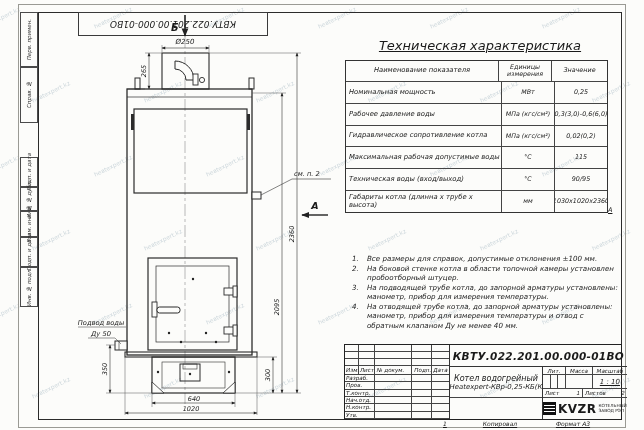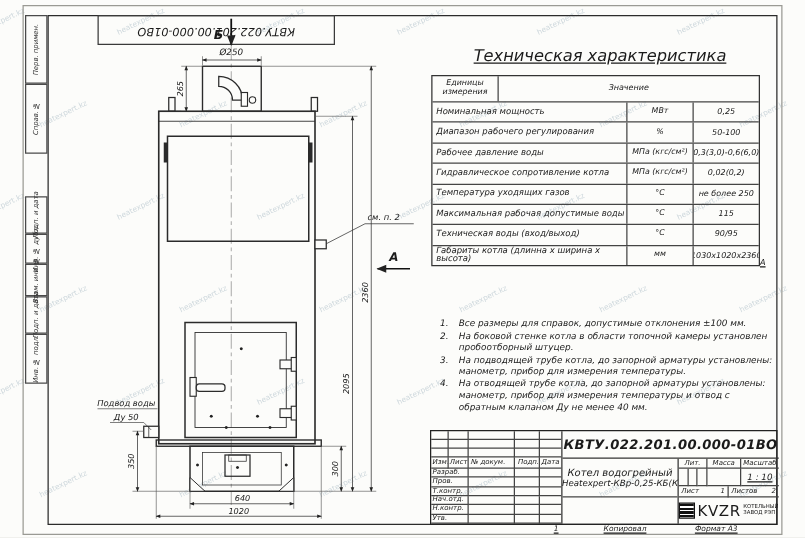--- a/index.html
+++ b/index.html
@@ -36,21 +36,21 @@
   .tb *{box-sizing:border-box;}
   .tb .cell{border-right:0.8px solid #444;border-bottom:0.8px solid #444;font-size:5.6px;font-style:italic;
             display:flex;align-items:center;overflow:hidden;}
   .tb-left{width:105px;border-right:1.2px solid #333;display:flex;flex-direction:column;flex:none;}
   .tb-row{display:flex;flex:none;}
   .tb-right{flex:1;display:flex;flex-direction:column;}
   .docnum{height:22px;border-bottom:1.2px solid #333;display:flex;align-items:center;justify-content:center;
           font-size:10.5px;font-style:italic;font-weight:600;letter-spacing:.3px;}
   .wm{position:absolute;font-size:6px;color:rgba(110,140,160,.32);transform:rotate(-26deg);white-space:nowrap;pointer-events:none;}
   .logo-mark{width:13px;height:13px;background:repeating-linear-gradient(180deg,#111 0 2px,#fff 2px 3px);border:1px solid #111;margin-right:2px;}
-  .logo-word{font-weight:normal;font-size:12px;letter-spacing:.5px;font-style:normal;}
+  .logo-word{font-weight:bold;font-size:12px;letter-spacing:.5px;font-style:normal;}
   .logo-sub{font-size:4.3px;line-height:1.15;margin-left:2px;font-style:normal;color:#222;}
   svg text{font-family:"DejaVu Sans",sans-serif;font-style:italic;fill:#1a1a1a;}
 </style>
 </head>
 <body>
 
 <div id="page">
 
   <div class="abs" id="wm-layer" style="left:0;top:0;width:644px;height:430px;">
       <span class="wm" style="left: -20px; top: 14px;">heatexpert.kz</span>
@@ -224,61 +224,52 @@
 
     <line x1="219" y1="345" x2="239" y2="345" stroke="#555" stroke-width="0.5"></line>
     <line x1="235" y1="345" x2="235" y2="381" stroke="#333" stroke-width="0.6" marker-start="url(#arr)" marker-end="url(#arr)"></line>
     <text font-size="6.5" text-anchor="middle" transform="translate(232,363) rotate(-90)">300</text>
   </svg>
 
   <div class="abs it" style="left:350px;top:38px;width:260px;text-align:center;font-size:13px;font-weight:500;">Техническая характеристика</div>
 
   <div class="abs spec" style="left:345px;top:60px;width:263px;height:153px;">
     <div class="srow head">
+      <div class="c1">Наименование показателя</div>
       <div class="c2">Единицы измерения</div>
       <div class="c3">Значение</div>
     </div>
     <div id="spec-rows" style="display:flex;flex-direction:column;flex:1;">
         <div class="srow">
           <div class="c1">Номинальная мощность</div>
           <div class="c2">МВт</div>
           <div class="c3">0,25</div>
         </div>
         <div class="srow">
-          <div class="c1">Диапазон рабочего регулирования</div>
-          <div class="c2">%</div>
-          <div class="c3">50-100</div>
-        </div>
-        <div class="srow">
           <div class="c1">Рабочее давление воды</div>
           <div class="c2">МПа (кгс/см²)</div>
           <div class="c3">0,3(3,0)-0,6(6,0)</div>
         </div>
         <div class="srow">
           <div class="c1">Гидравлическое сопротивление котла</div>
           <div class="c2">МПа (кгс/см²)</div>
           <div class="c3">0,02(0,2)</div>
         </div>
         <div class="srow">
-          <div class="c1">Температура уходящих газов</div>
-          <div class="c2">°С</div>
-          <div class="c3">не более 250</div>
-        </div>
-        <div class="srow">
           <div class="c1">Максимальная рабочая допустимые воды</div>
           <div class="c2">°С</div>
           <div class="c3">115</div>
         </div>
         <div class="srow">
           <div class="c1">Техническая воды (вход/выход)</div>
           <div class="c2">°С</div>
           <div class="c3">90/95</div>
         </div>
         <div class="srow">
-          <div class="c1">Габариты котла (длинна х ширина х высота)</div>
+          <div class="c1">Габариты котла (длинна х трубе х высота)</div>
           <div class="c2">мм</div>
           <div class="c3">1030х1020х2360</div>
         </div>
       </div>
   </div>
 
   <div class="abs" id="notes-list" style="left:352px;top:254px;width:266px;">
       <div class="note">
         <span class="n">1.</span>
         <span class="t">Все размеры для справок, допустимые отклонения ±100 мм.</span>

